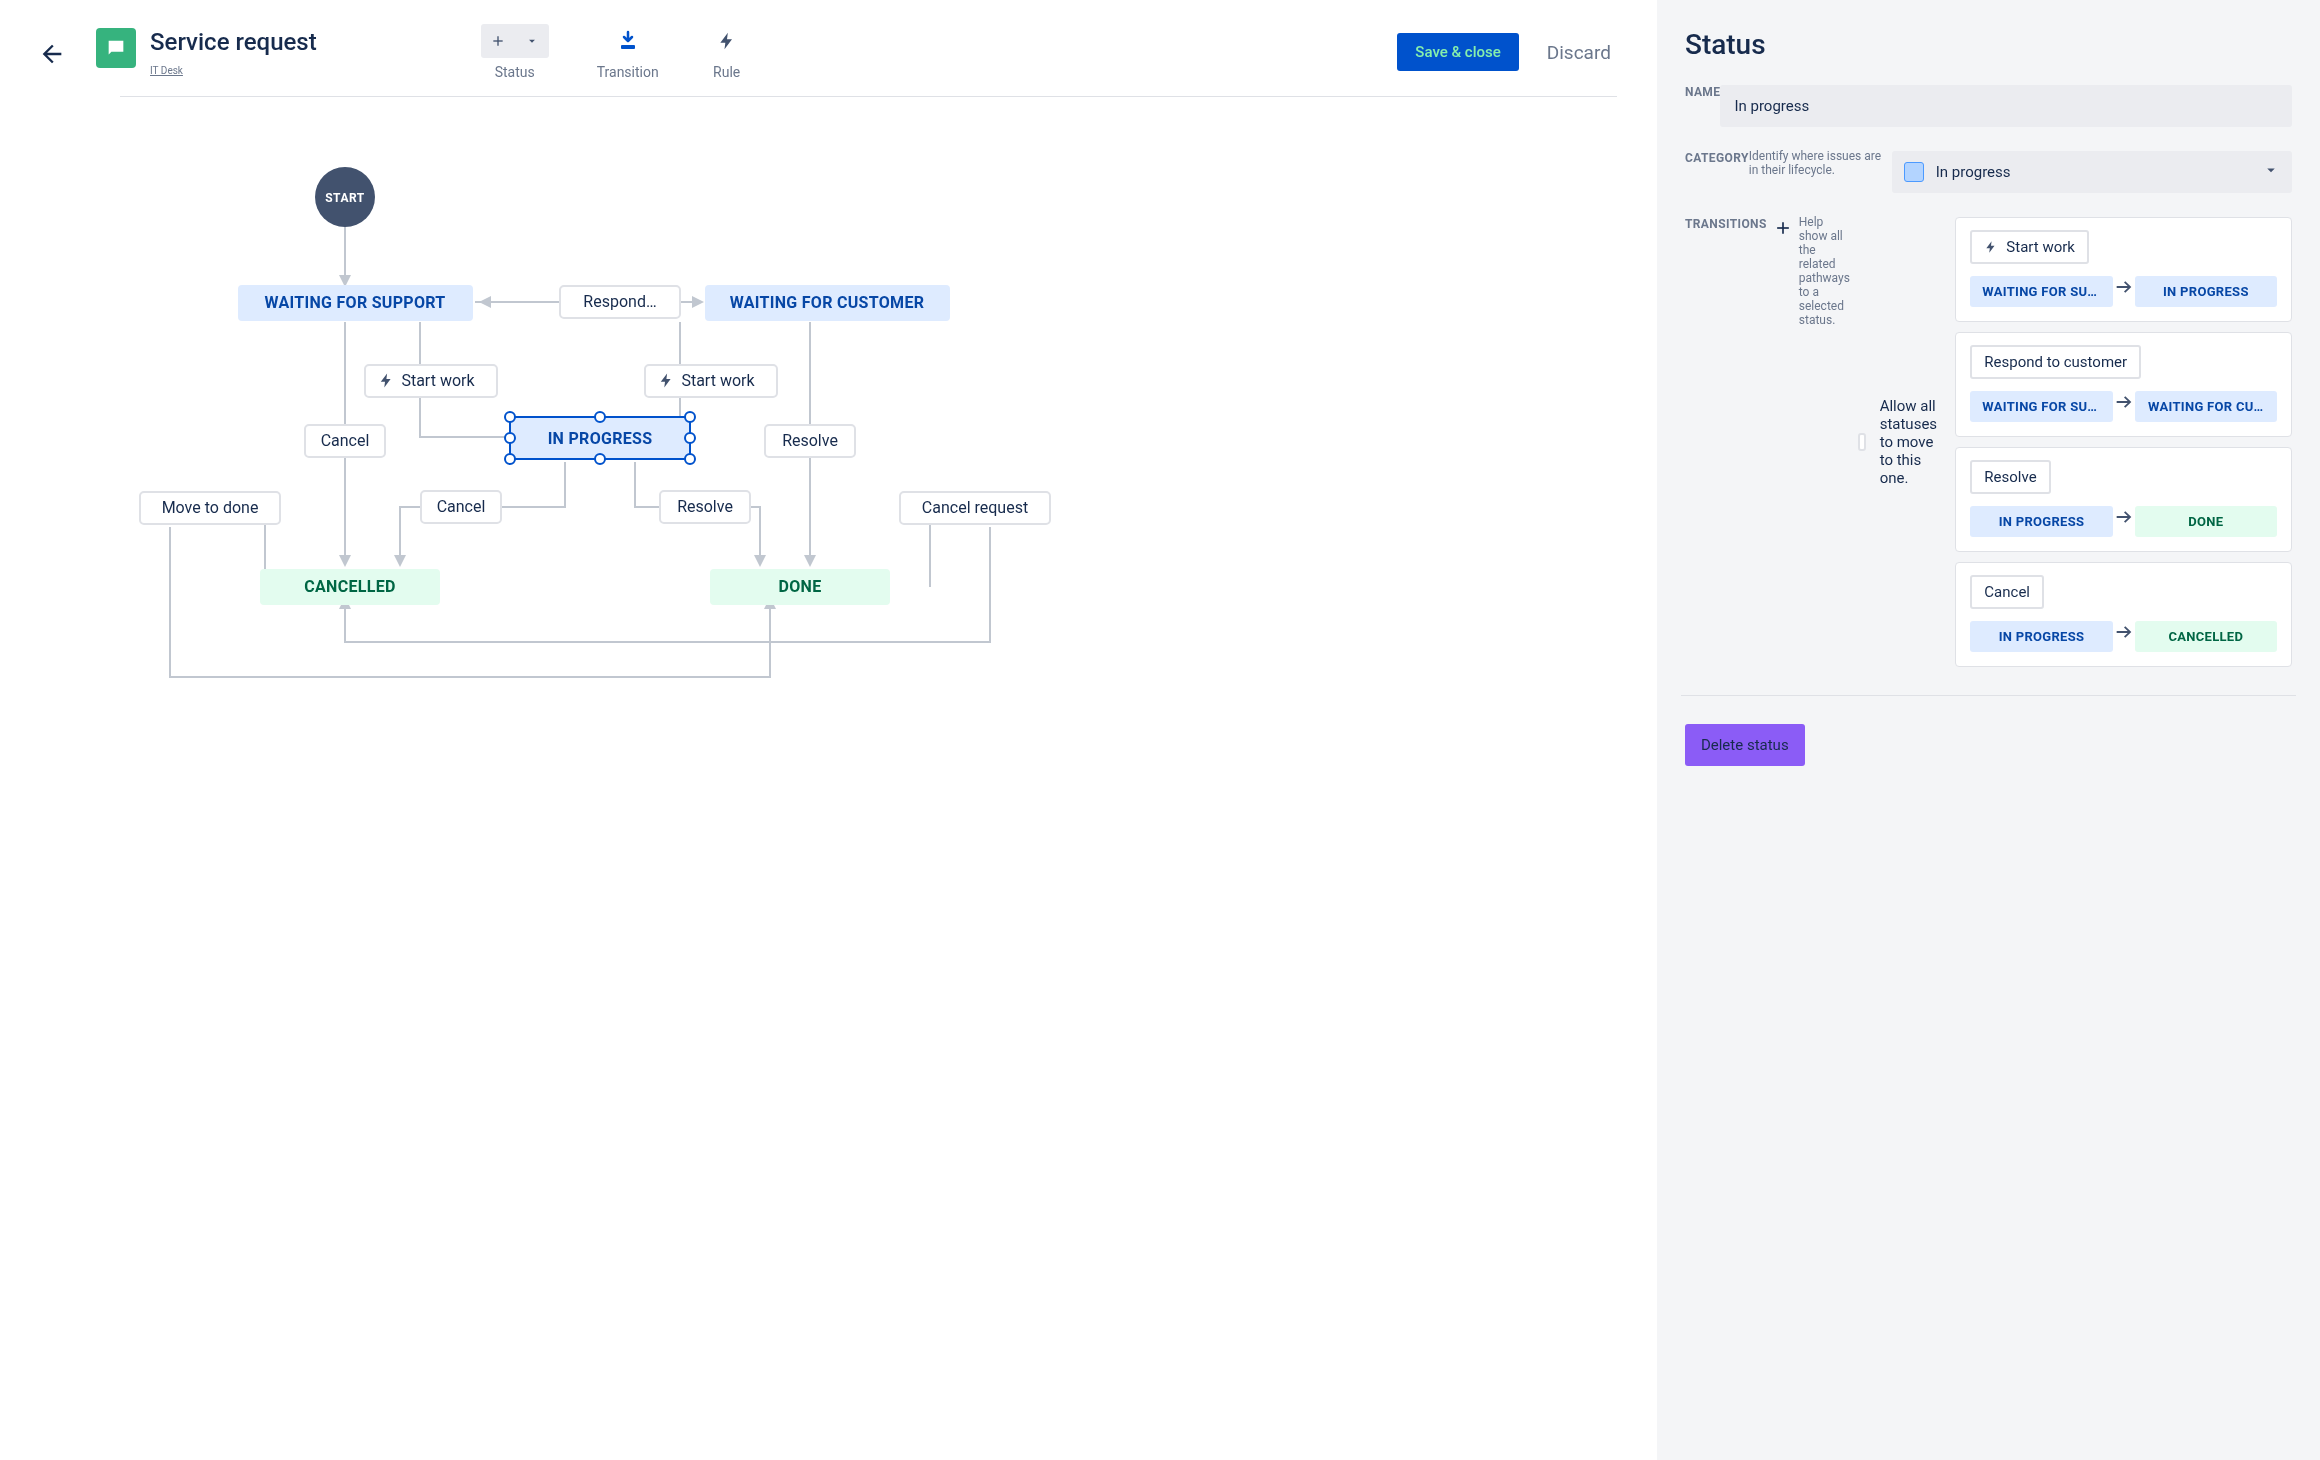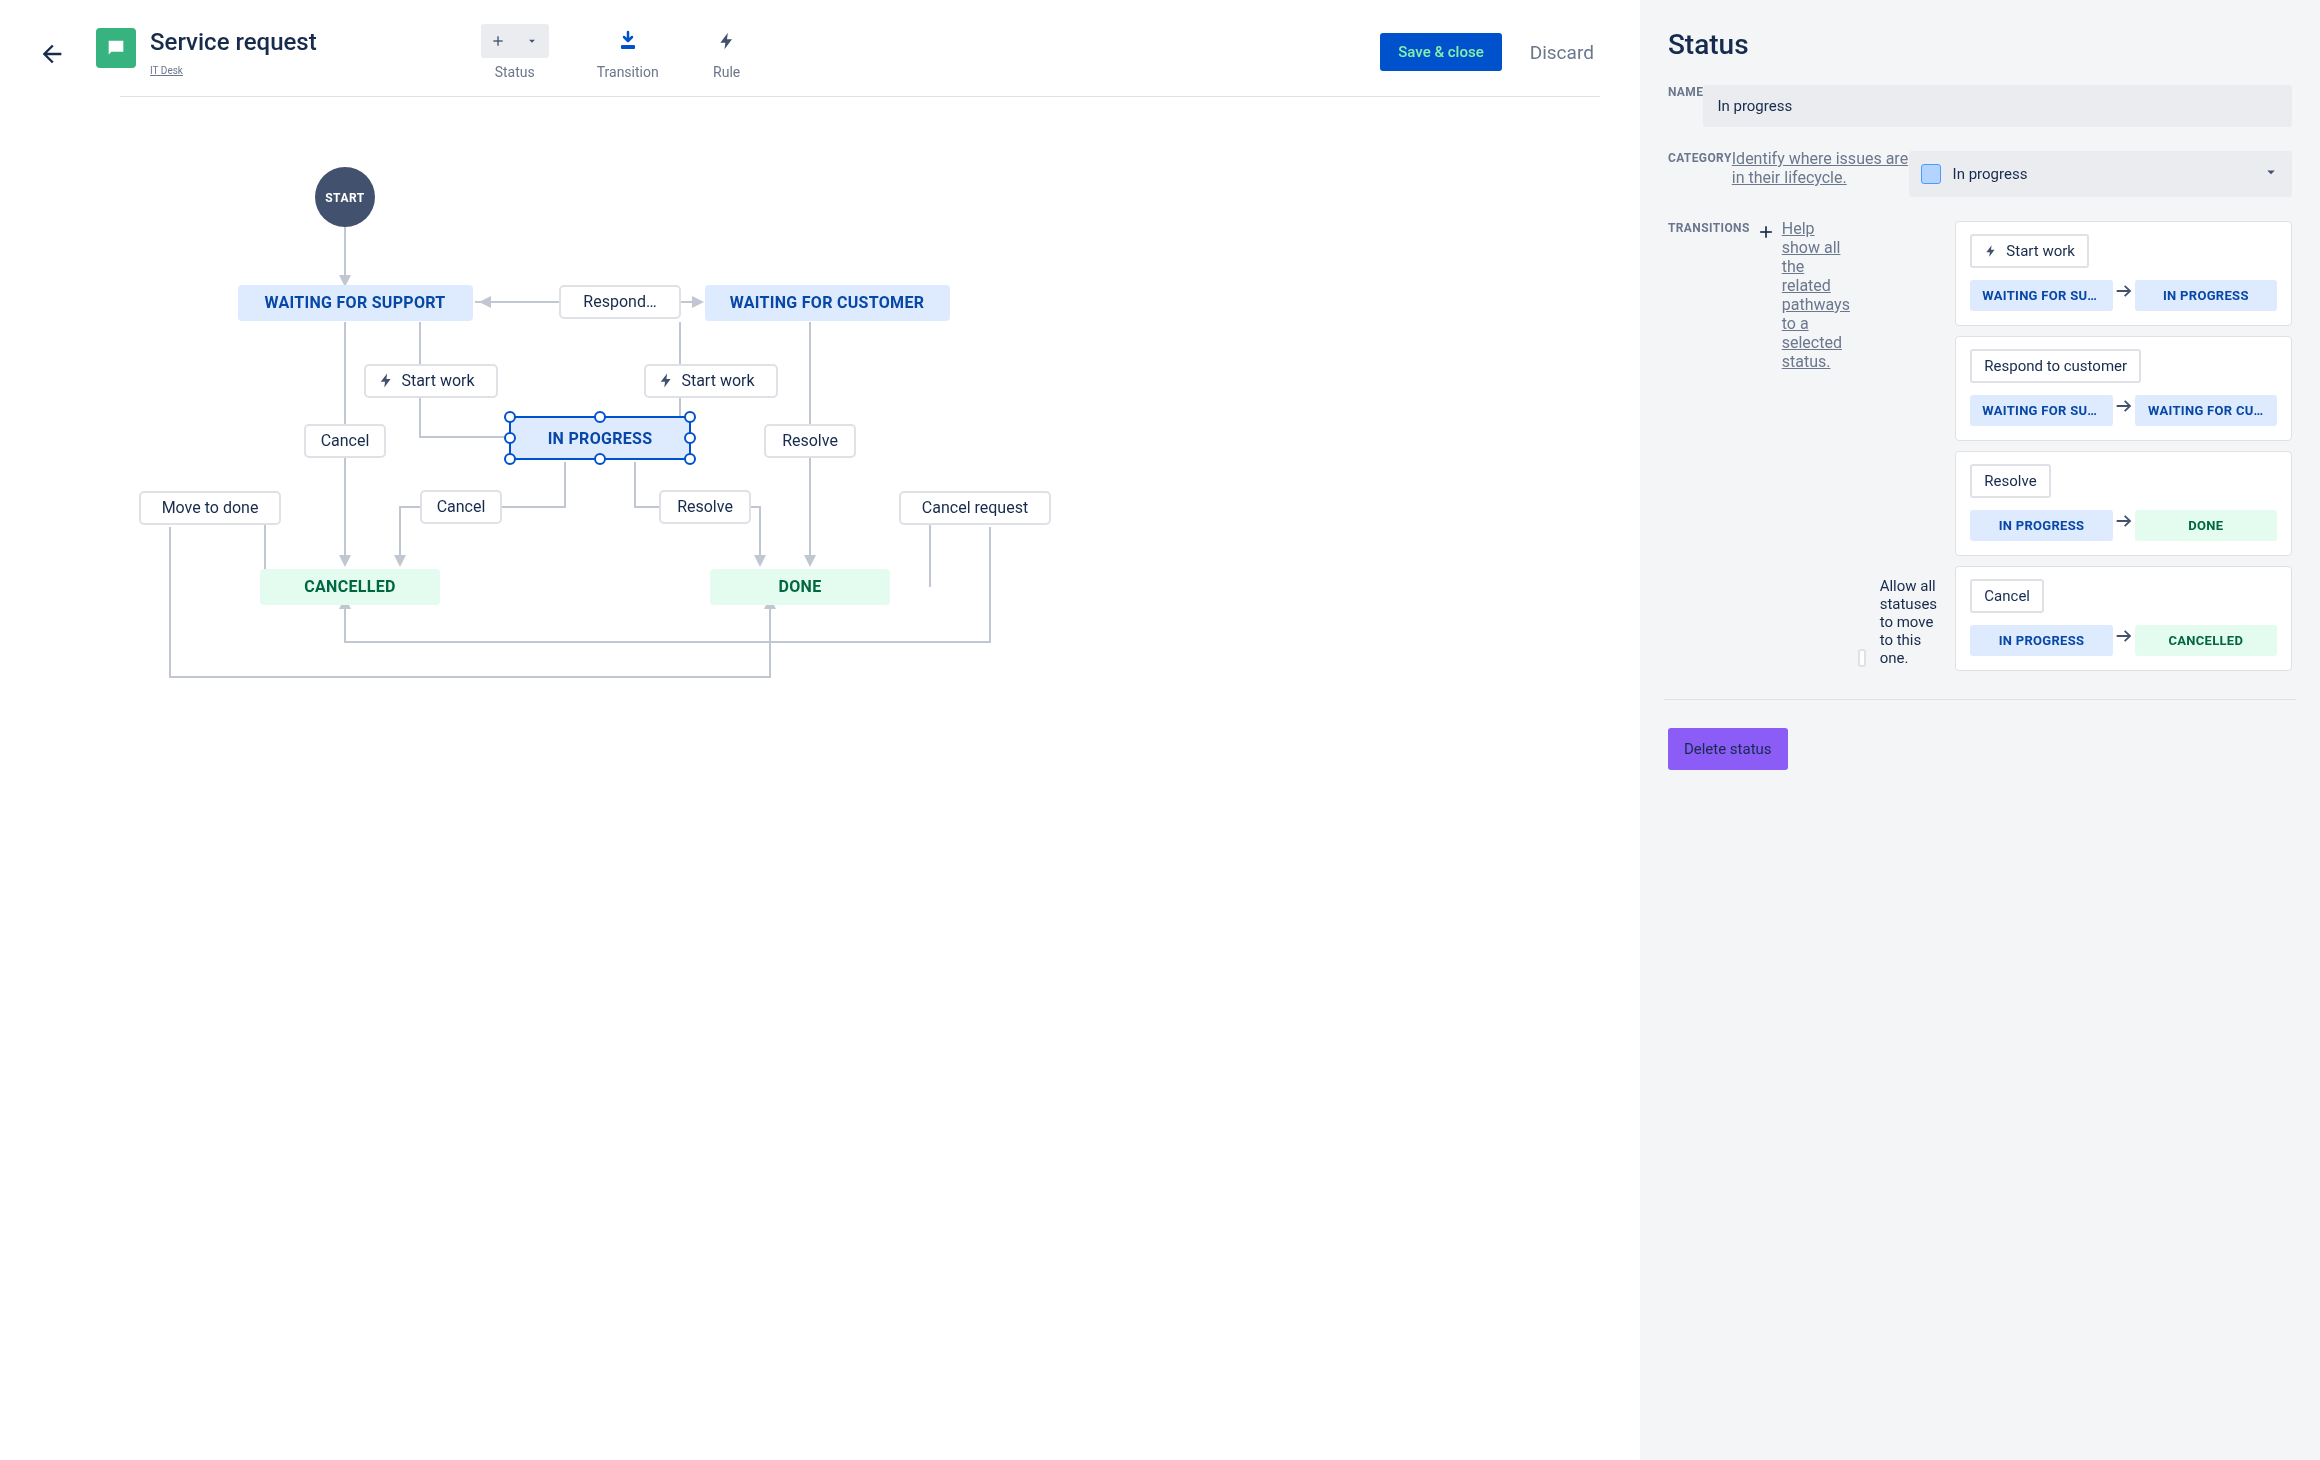--- a/index.html
+++ b/index.html
@@ -56,29 +56,29 @@
   .sel-text{fill:var(--blue-text);font-weight:700;font-size:16px;letter-spacing:.3px;}
   .handle-c{fill:#fff;stroke:var(--primary);stroke-width:2;}
   .edge{stroke:#C1C7D0;stroke-width:2;fill:none;}
   .arrow{fill:#C1C7D0;}
   .bolt{fill:var(--text-light);}
 
   
   .side{flex:0 0 420px;background:var(--panel);padding:28px 28px 40px 28px;display:flex;flex-direction:column;gap:24px;font-size:15px;}
   .side h2{margin:0;font-size:28px;font-weight:500;color:var(--text);}
   .sect-label{font-size:12px;font-weight:700;letter-spacing:.4px;color:var(--muted);margin:0 0 8px 0;}
-  .help{font-size:16px;color:var(--muted);margin-top:-2px;margin-bottom:10px;text-decoration:underline;}
+  .help{font-size:12px;color:var(--muted);margin-top:-2px;margin-bottom:10px;}
   .input{width:100%;background:#EBECF0;border:2px solid transparent;border-radius:3px;padding:10px 12px;font-size:15px;color:var(--text);}
   .select{width:100%;background:#EBECF0;border-radius:3px;padding:10px 12px;display:flex;align-items:center;gap:12px;cursor:pointer;}
   .select .swatch{width:20px;height:20px;border-radius:3px;background:#B3D4FF;border:1px solid #4C9AFF;}
   .select .sel-lbl{flex:1;color:var(--text);}
   .select .chev{color:var(--text-light);}
   .row-head{display:flex;align-items:flex-start;justify-content:space-between;}
   .plus-btn{background:none;border:none;cursor:pointer;color:var(--text);font-size:22px;line-height:1;}
-  .check-row{display:flex;align-items:flex-end;gap:14px;padding:4px 8px;}
+  .check-row{display:flex;align-items:center;gap:14px;padding:4px 8px;}
   .check{width:18px;height:18px;border:2px solid #DFE1E6;border-radius:3px;background:#fff;}
   .tcard{background:#fff;border:1px solid var(--border);border-radius:4px;padding:12px 14px 14px 14px;display:flex;flex-direction:column;gap:12px;}
   .tcard .tname{border:2px solid var(--chip-border);border-radius:3px;padding:6px 12px;align-self:flex-start;font-size:15px;color:var(--text);display:flex;align-items:center;gap:8px;}
   .tcard .tline{display:flex;}
   .lozenge{flex:1;min-width:0;border-radius:3px;padding:8px 12px;font-size:13px;font-weight:700;text-align:center;letter-spacing:.3px;white-space:nowrap;overflow:hidden;text-overflow:ellipsis;}
   .loz-blue{background:var(--blue-card);color:var(--blue-text);}
   .loz-green{background:var(--green-card);color:var(--green-text);}
   .tarrow{flex:0 0 auto;color:#42526E;}
   .side-hr{height:1px;background:var(--border);margin:4px -4px;}
   .delete-btn{background:#8b5cf6;border:none;border-radius:3px;padding:12px 16px;font-size:15px;color:var(--text);align-self:flex-start;cursor:pointer;}

